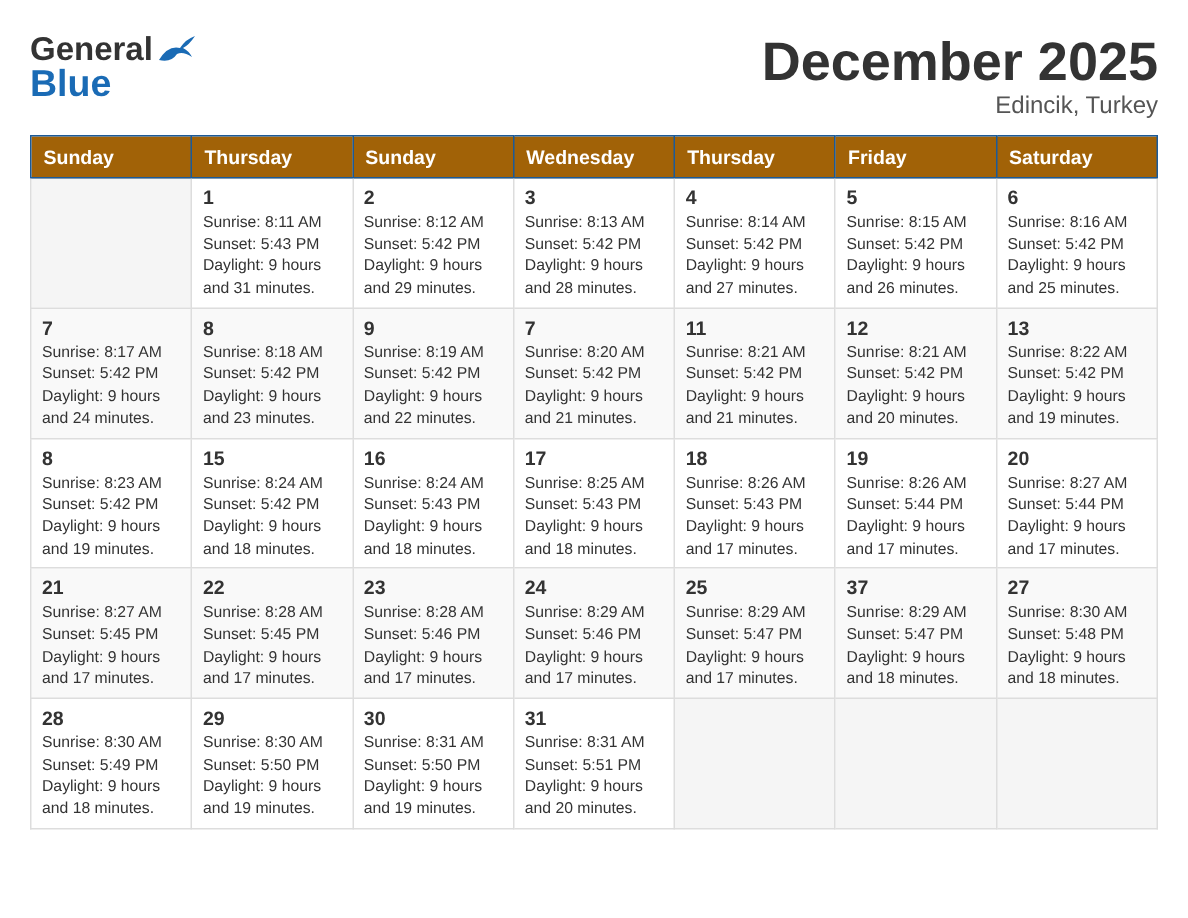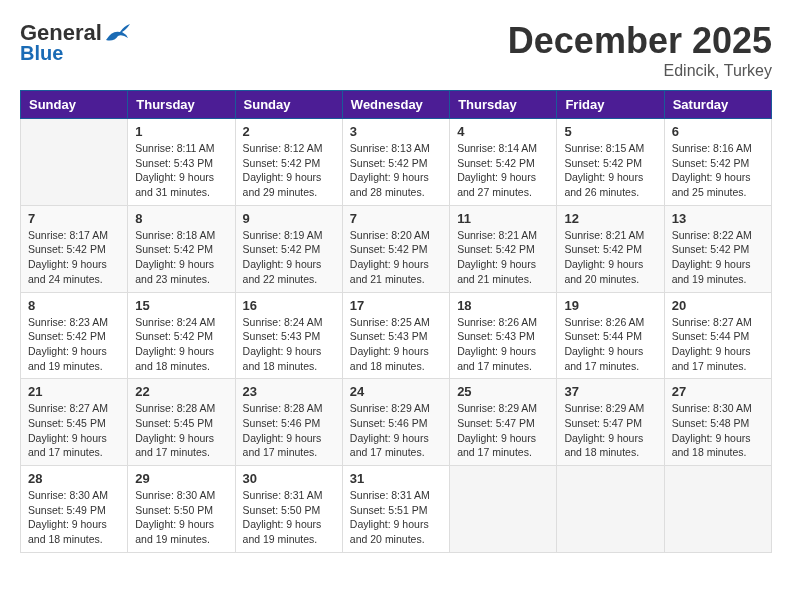--- a/index.html
+++ b/index.html
@@ -46,21 +46,21 @@
     .location {
       font-size: 16px;
       color: #555;
     }
     .calendar-table {
       width: 100%;
       border-collapse: collapse;
       border: 1px solid #ccc;
     }
     .calendar-table th {
-      background-color: #4c1d95;
+      background-color: #a16207;
       color: #fff;
       text-align: left;
       padding: 6px 8px;
       font-size: 13px;
       border: 1px solid #1a5a99;
     }
     .calendar-table td {
       vertical-align: top;
       padding: 5px 7px;
       border: 1px solid #ddd;
@@ -93,21 +93,21 @@
 <body>
 
 <div class="header">
   <div class="logo">
     <div class="logo-text">
       <span class="logo-general">General</span>
       <svg class="logo-bird" viewBox="0 0 28 22">
         <path d="M2 18 Q8 8 16 10 Q20 4 26 2 Q22 8 18 10 Q22 12 24 16 Q18 12 14 14 Q10 20 2 18Z" fill="#1a6bb5"></path>
       </svg>
     </div>
-    <span class="logo-blue" style="color:#1a6bb5;font-size:20px;font-weight:bold;margin-top:-4px;">Blue</span>
+    <span class="logo-blue" style="color:#1a6bb5;font-size:25px;font-weight:bold;margin-top:-4px;">Blue</span>
   </div>
   <div class="title-block">
     <div class="month-title">December 2025</div>
     <div class="location">Edincik, Turkey</div>
   </div>
 </div>
 
 <table class="calendar-table">
   <thead>
     <tr id="header-row">

